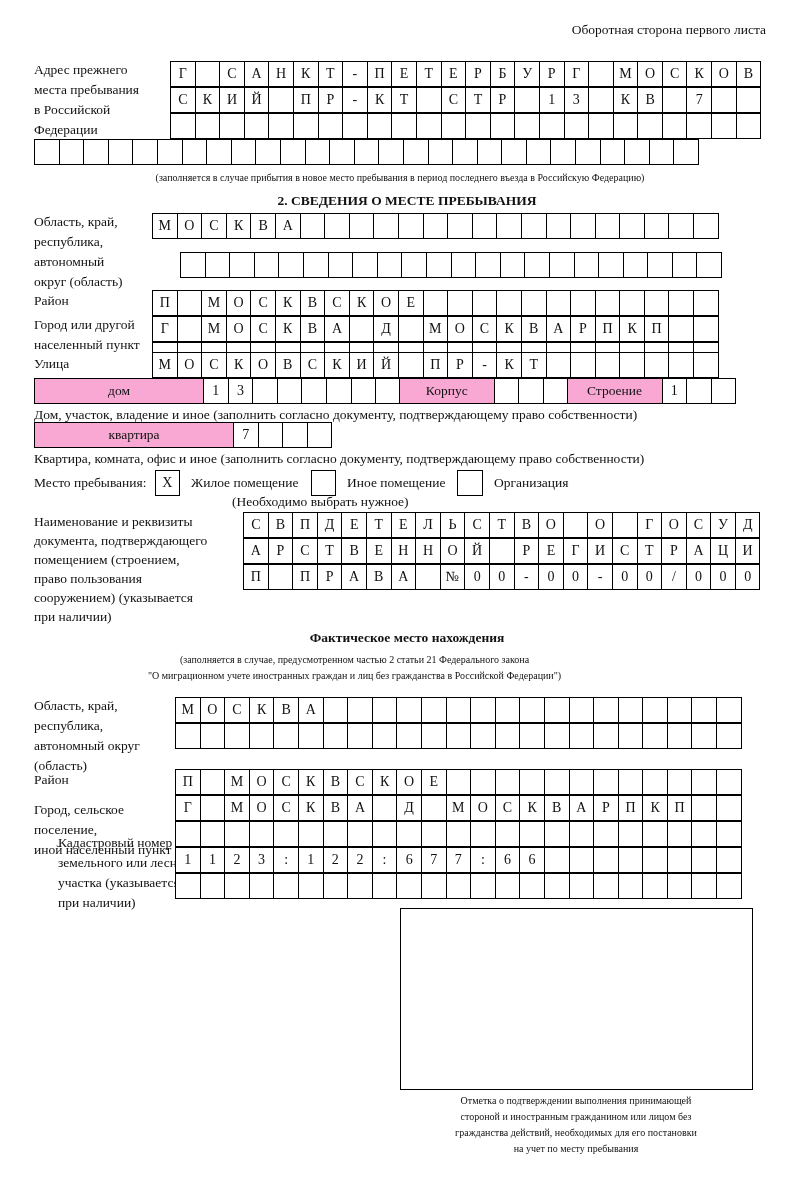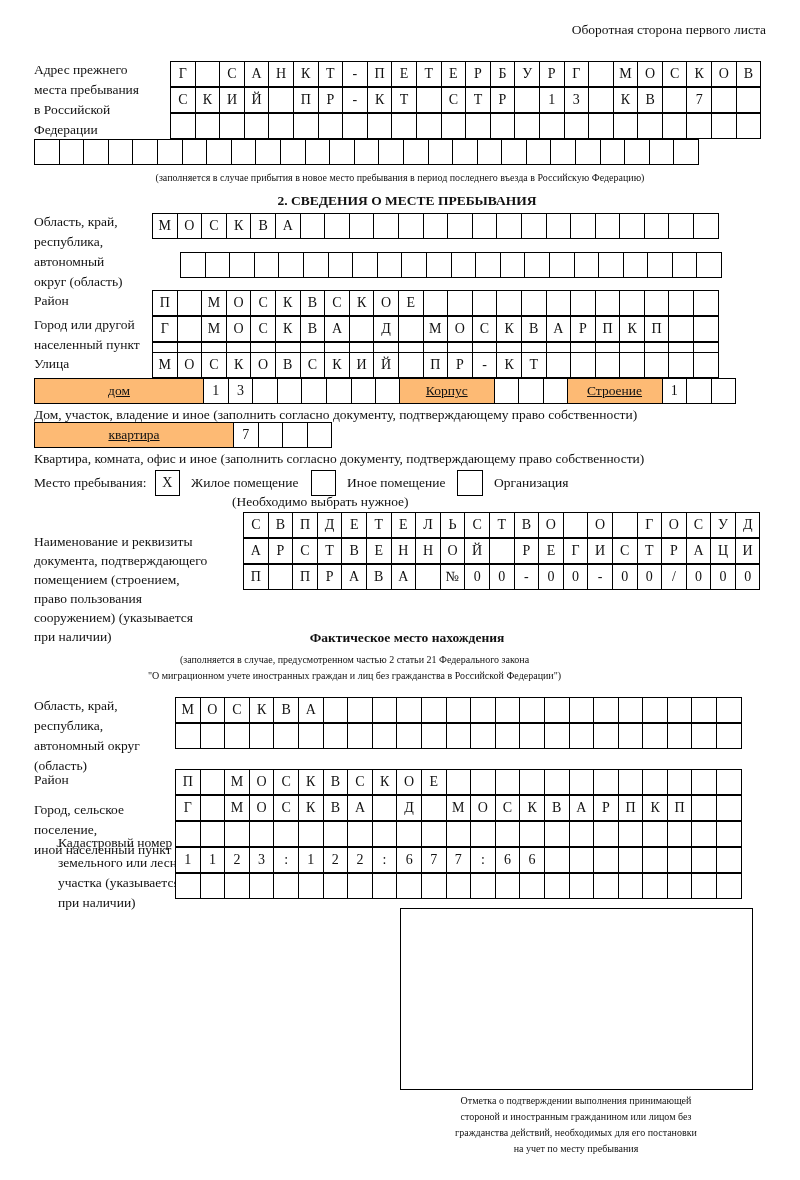--- a/index.html
+++ b/index.html
@@ -35,22 +35,21 @@
     font-size:13.5px;
     line-height:16px;
   }
   .lbl-multi{font-size:13.5px;line-height:20px;}
 
   
   .wbox{
     border:1px solid #000;box-sizing:border-box;
     height:25.6px;display:flex;align-items:center;justify-content:center;
     font-size:13.5px;
-    background:#fdba74;
-    text-decoration:underline;
+    background:#f9a8d4;
   }
 
   .big-box{
     position:absolute;
     border:1px solid #000;
     box-sizing:border-box;
     background:#fff;
   }
   .note{
     position:absolute;
@@ -408,21 +407,21 @@
     <div class="lbl">Место пребывания:</div>
     <div class="cell" style="margin-left:8px;">X</div>
     <div class="lbl" style="margin-left:12px;">Жилое помещение</div>
     <div class="cell" style="margin-left:12px;"></div>
     <div class="lbl" style="margin-left:12px;">Иное помещение</div>
     <div class="cell" style="margin-left:12px;"></div>
     <div class="lbl" style="margin-left:12px;">Организация</div>
   </div>
   <div class="lbl" style="position:absolute;top:494px;left:232px;">(Необходимо выбрать нужное)</div>
 
-  <div class="lbl-multi" style="position:absolute;top:512px;left:34px;width:210px;line-height:19px;margin-top:20px;">
+  <div class="lbl-multi" style="position:absolute;top:512px;left:34px;width:210px;line-height:19px;">
     <div>Наименование и реквизиты</div>
     <div>документа, подтверждающего</div>
     <div>помещением (строением,</div>
     <div>право пользования</div>
     <div>сооружением) (указывается</div>
     <div>при наличии)</div>
   </div>
 
   <div class="cells" style="position:absolute;top:512px;left:243px;">
     <div class="cell">С</div>

